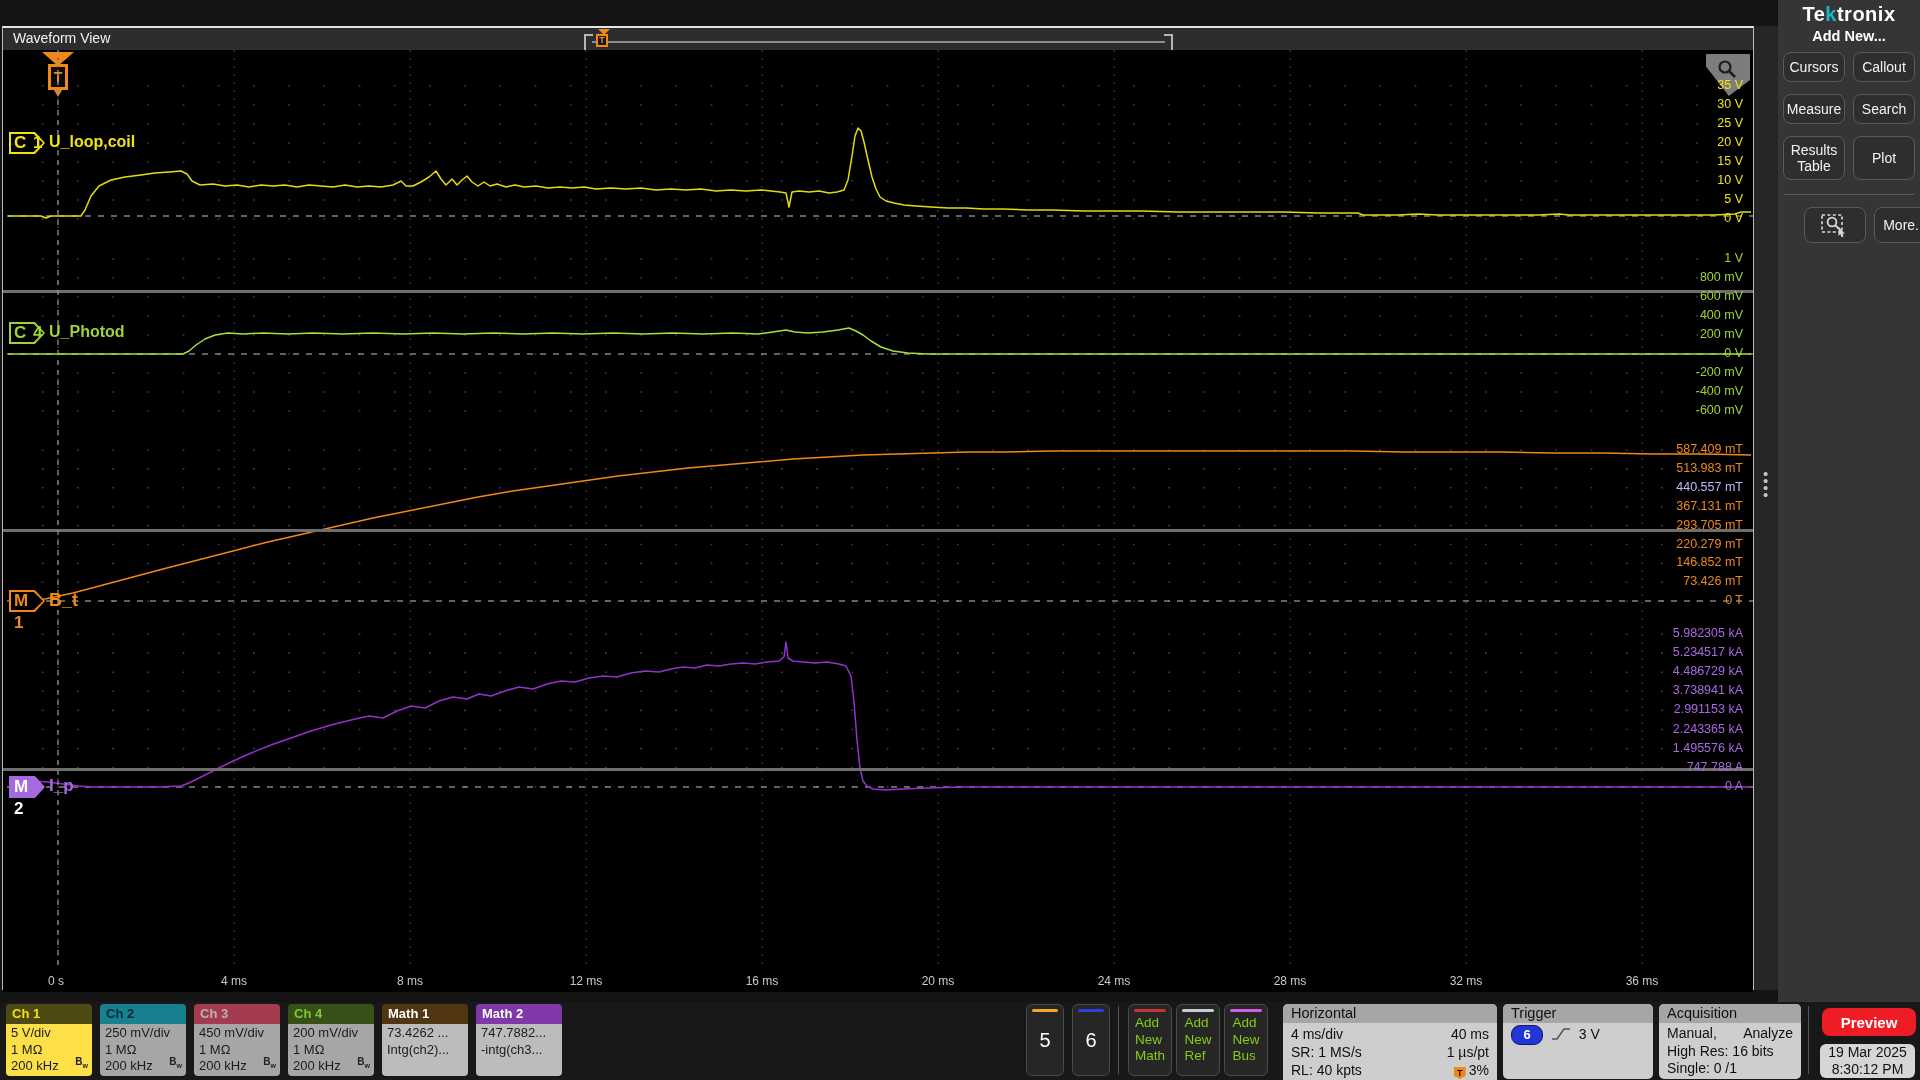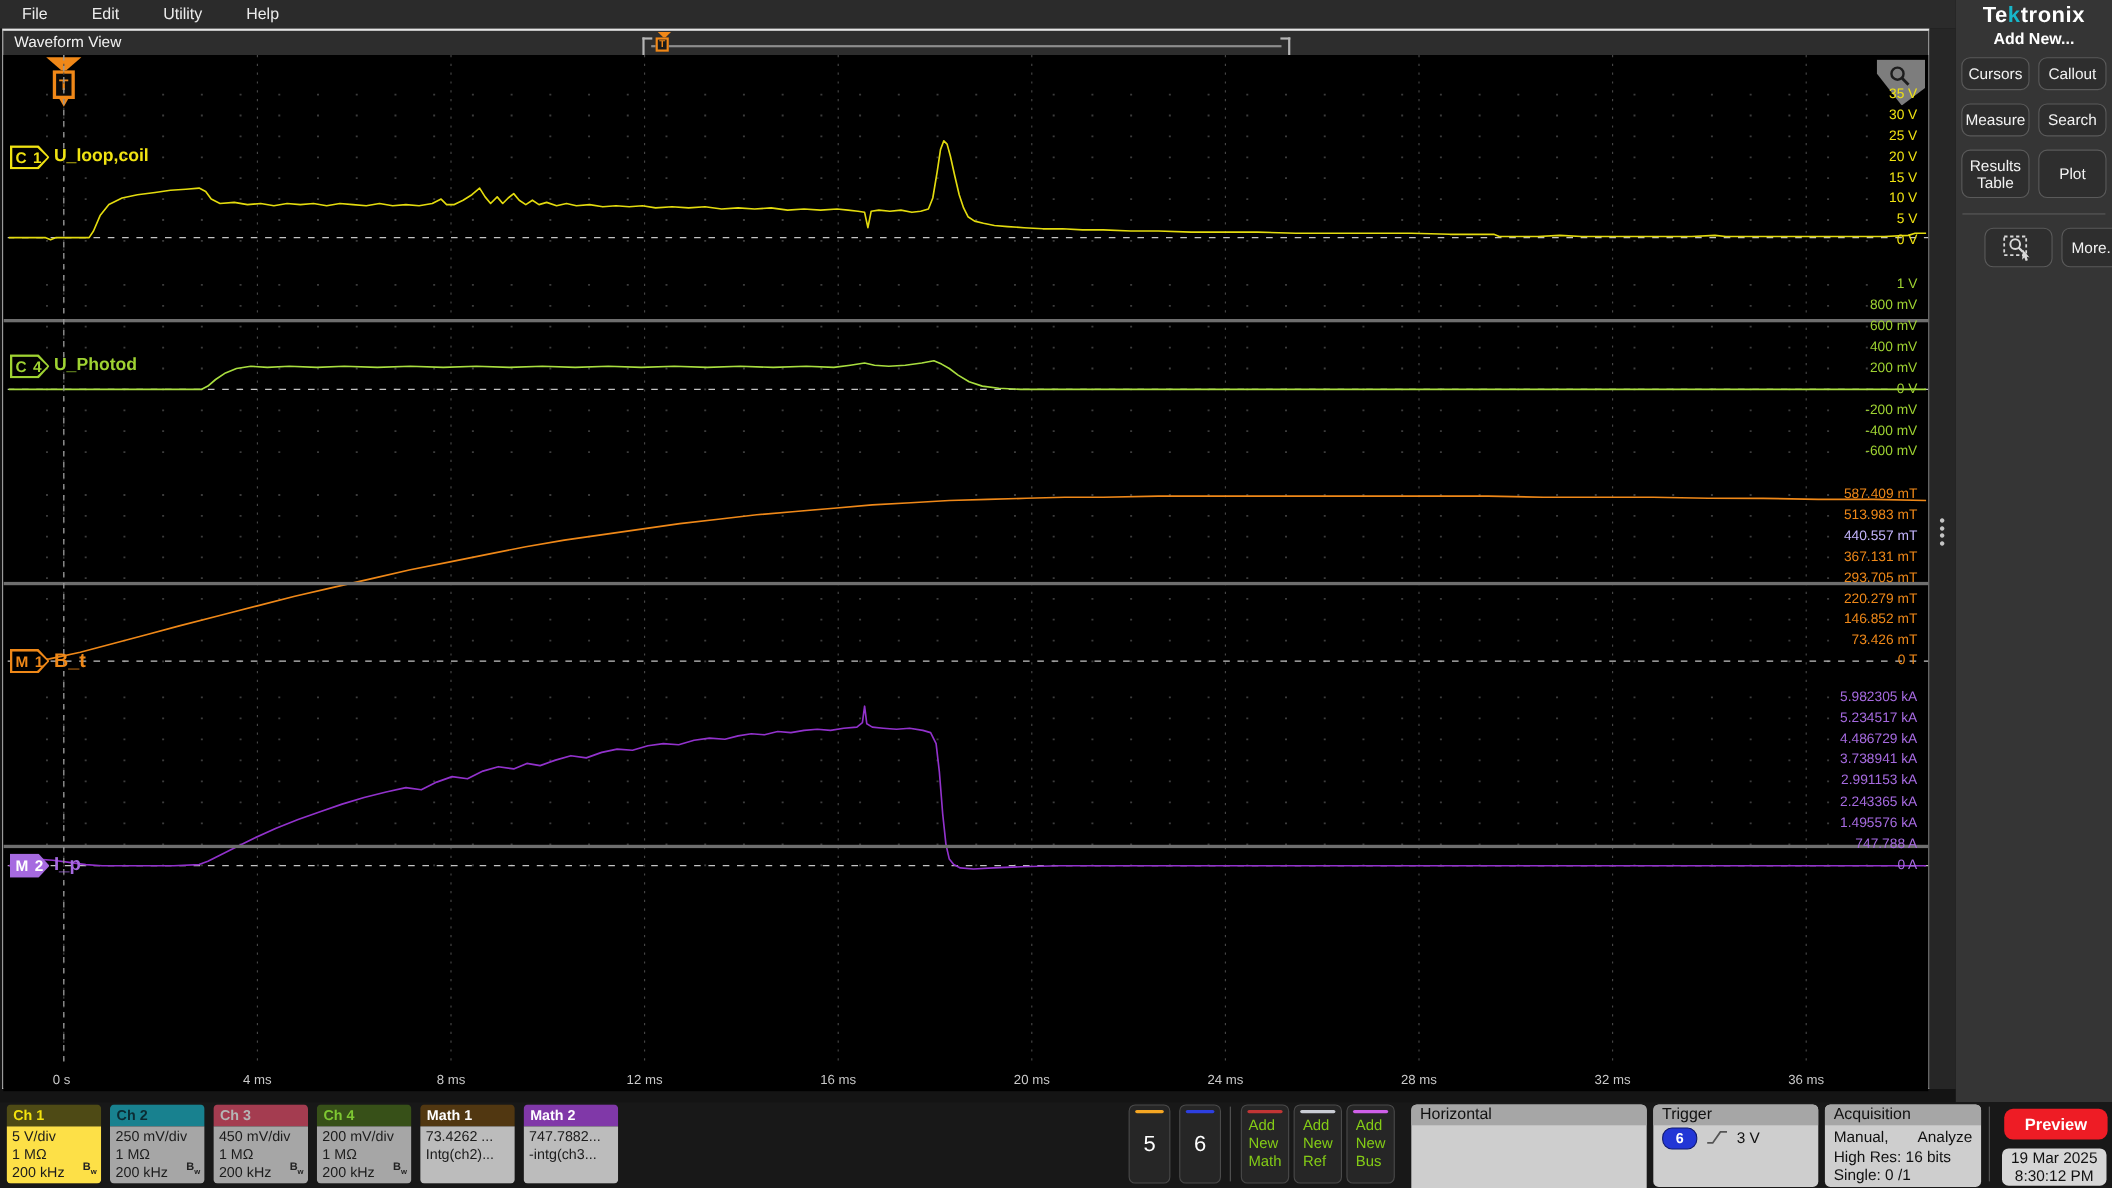--- a/index.html
+++ b/index.html
@@ -26,21 +26,21 @@
   #wave-area{position:relative;width:1750px;height:942px;background:#000;overflow:hidden;}
   #wave-svg{position:absolute;left:0;top:0;}
   .scale-label{position:absolute;right:10px;font-size:12.5px;text-align:right;white-space:nowrap;}
   .xaxis-label{position:absolute;top:924px;transform:translateX(-50%);color:#c9c9c9;font-size:12px;white-space:nowrap;}
   .wave-name{position:absolute;font-weight:bold;white-space:nowrap;}
   
   .tag{position:absolute;left:6px;width:36px;height:22px;}
   .tag .outer,.tag .inner{position:absolute;clip-path:polygon(0 0,72% 0,100% 50%,72% 100%,0 100%);}
   .tag .outer{inset:0;}
   .tag .inner{inset:2px;background:#000;clip-path:polygon(0 0,71% 0,100% 50%,71% 100%,0 100%);}
-  .tag .txt{position:absolute;inset:0;font-size:14px;font-weight:bold;line-height:22px;text-align:left;padding-left:5px;letter-spacing:1px;}
+  .tag .txt{position:absolute;inset:0;font-size:17px;font-weight:bold;line-height:22px;text-align:left;padding-left:5px;letter-spacing:1px;}
   
   #trig-flag{position:absolute;left:38px;top:2px;width:34px;height:48px;}
   #trig-flag .tri{position:absolute;left:1px;top:0;width:0;height:0;border-left:16px solid transparent;border-right:16px solid transparent;border-top:14px solid #f08818;}
   #trig-flag .box{position:absolute;left:7px;top:12px;width:20px;height:26px;background:#0a0a0a;border:3px solid #f08818;box-sizing:border-box;
       color:#f08818;font-weight:bold;font-size:14px;text-align:center;line-height:20px;}
   #trig-flag .tail{position:absolute;left:13px;top:38px;width:0;height:0;border-left:4px solid transparent;border-right:4px solid transparent;border-top:7px solid #f08818;}
   
   #zoom-corner{position:absolute;right:3px;top:4px;width:44px;height:42px;background:#8f8f8f;opacity:.88;
      clip-path:polygon(0 0,100% 0,100% 62%,52% 100%,0 30%);}
   #zoom-corner svg{position:absolute;left:10px;top:4px;}
@@ -81,26 +81,20 @@
   #preview-btn{position:absolute;left:1822px;top:6px;width:94px;height:28px;background:#ee1c25;border-radius:8px;
      color:#fff;font-weight:bold;font-size:15px;display:flex;align-items:center;justify-content:center;}
   #clock-box{position:absolute;left:1820px;top:42px;width:95px;height:34px;background:#d6d6d6;border-radius:6px;
      color:#111;font-size:14px;text-align:center;line-height:17px;}
 </style>
 </head>
 <body>
 
 <div id="app">
 
-  <div id="menu-bar">
-      <div class="menu-item">File</div>
-      <div class="menu-item">Edit</div>
-      <div class="menu-item">Utility</div>
-      <div class="menu-item">Help</div>
-    </div>
 
   <div id="wave-container">
     <div id="tab-bar">
       <div id="tab-title">Waveform View</div>
       <div id="minimap">
         <div class="mm-line"></div>
         <div class="mm-bracket l"></div>
         <div class="mm-bracket r"></div>
         <div class="mm-trig">
           <div class="tri"></div>
@@ -278,20 +272,34 @@
       <div class="side-btn" style="min-height:36px">More...</div>
     </div>
   </div>
 
   <div id="bottom-bar">
     <div class="vsep" style="left:1118px"></div>
     <div class="vsep" style="left:1808px"></div>
 
     <div class="info-panel" style="left:1283px;width:214px;height:88px;">
       <div class="hdr">Horizontal</div>
+      <div class="bd" id="horizontal-body">
+          <div class="hrow">
+            <span>4 ms/div</span>
+            <span><span>40 ms</span></span>
+          </div>
+          <div class="hrow">
+            <span>SR: 1 MS/s</span>
+            <span><span>1 µs/pt</span></span>
+          </div>
+          <div class="hrow">
+            <span>RL: 40 kpts</span>
+            <span><span class="tmark">T</span><span>3%</span></span>
+          </div>
+        </div>
     </div>
 
     <div class="info-panel" style="left:1503px;width:150px;height:75px;">
       <div class="hdr">Trigger</div>
       <div class="bd">
         <span class="trig-pill">6</span>
         <svg width="20" height="14" viewBox="0 0 20 14" style="vertical-align:-2px;margin:0 4px;">
           <path d="M1 12 h5 l7 -10 h6" fill="none" stroke="#555" stroke-width="1.6"></path>
         </svg>
         <span>3 V</span>

